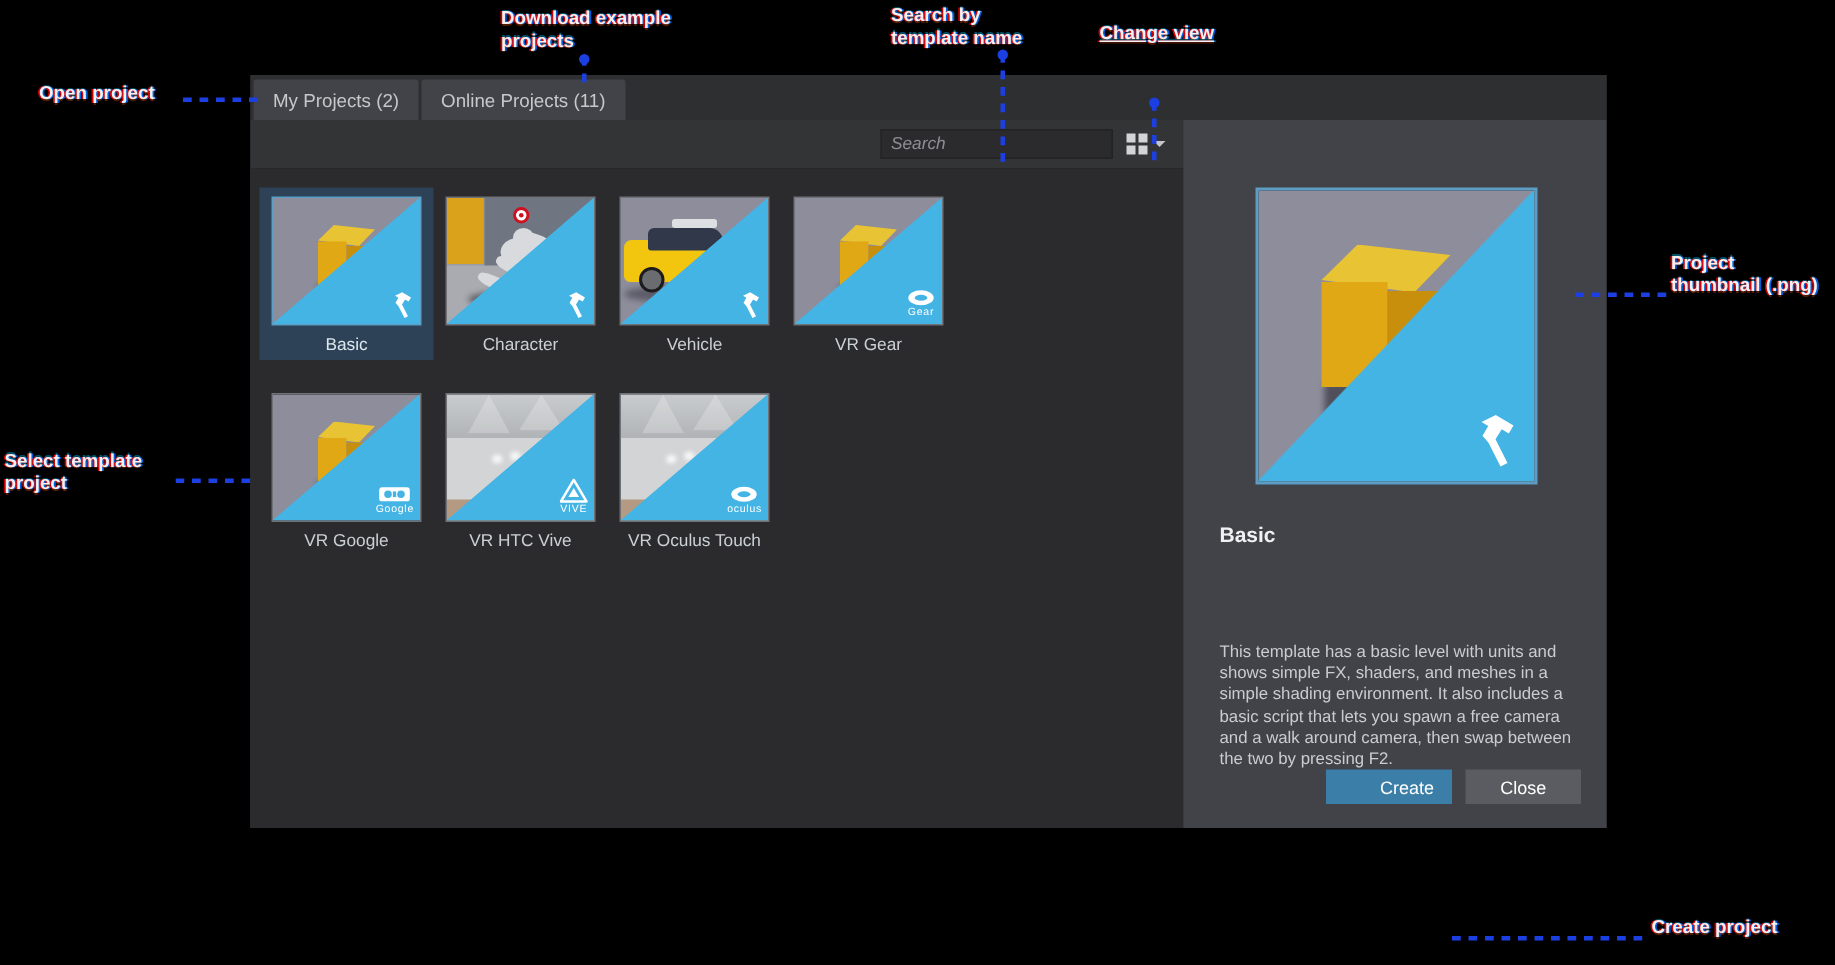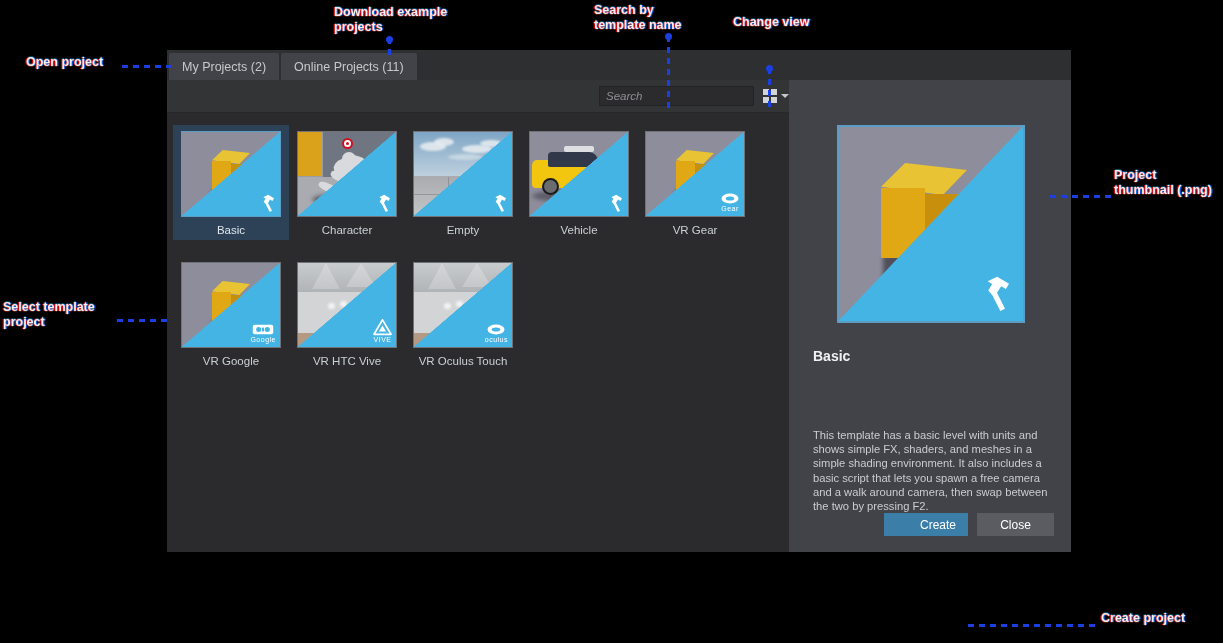--- a/index.html
+++ b/index.html
@@ -43,21 +43,21 @@
   .section-title {
     height: 34px; display: flex; align-items: center;
     padding-left: 11px; font-size: 15px; font-weight: bold; color: #fff;
     border-bottom: 1px solid #3b3c3e;
     flex: none;
   }
 
   .toolbar {
     height: 33px; flex: none;
     display: flex; align-items: center; justify-content: flex-end;
-    gap: 9px;
+    padding-right: 12px; gap: 9px;
     border-bottom: 1px solid #272829;
   }
   .search-input {
     width: 155px; height: 20px;
     background: #2b2b2d; border: 1px solid #232325;
     color: #9a9c9f; font-size: 11.5px; font-style: italic;
     padding: 0 6px; outline: none;
     font-family: "Liberation Sans", sans-serif;
   }
   .search-input::placeholder { color: #8d8f92; font-style: italic; }
@@ -265,46 +265,20 @@
                       <path d="M14.5 2.2 L21.6 6.4 L19.7 9.6 L16.9 7.9 L14.4 11.9
                                L19.2 21.4 L16.4 22.8 L11.6 13.3 L9.2 10.5 L11.5 6.6
                                L8.8 5.0 Z"></path>
                     </svg>
                   </div>
                 </div>
               </div>
               <div class="tile-label">Character</div>
             </div>
 
-            <div class="tile">
-              <div class="thumb-wrap">
-                <div class="thumb">
-                  <div class="scene">
-                    <div class="sc-sky"></div>
-                    <div class="sc-ground"></div>
-                    <div class="cloud" style="left:6px;top:10px;width:26px;height:9px;"></div>
-                    <div class="cloud" style="left:20px;top:6px;width:20px;height:8px;"></div>
-                    <div class="cloud" style="left:48px;top:13px;width:30px;height:8px;"></div>
-                    <div class="cloud" style="left:66px;top:8px;width:22px;height:7px;"></div>
-                    <div class="cloud" style="left:34px;top:22px;width:34px;height:6px;opacity:.5;"></div>
-                    <div class="gline" style="left:0;top:62px;width:100%;height:1px;"></div>
-                    <div class="gline" style="left:34px;top:45px;width:1px;height:41px;"></div>
-                  </div>
-                  <div class="corner"></div>
-                  <div class="badge">
-                    <svg width="20" height="20" viewBox="0 0 24 24" fill="#fff">
-                      <path d="M14.5 2.2 L21.6 6.4 L19.7 9.6 L16.9 7.9 L14.4 11.9
-                               L19.2 21.4 L16.4 22.8 L11.6 13.3 L9.2 10.5 L11.5 6.6
-                               L8.8 5.0 Z"></path>
-                    </svg>
-                  </div>
-                </div>
-              </div>
-              <div class="tile-label">Empty</div>
-            </div>
 
             <div class="tile">
               <div class="thumb-wrap">
                 <div class="thumb">
                   <div class="scene">
                     <div class="sc-veh"></div>
                     <div class="car-shadow" style="left:2px;top:58px;width:84px;height:12px;"></div>
                     <div class="car-body" style="left:2px;top:28px;width:86px;height:28px;"></div>
                     <div class="car-cabin" style="left:18px;top:20px;width:50px;height:15px;"></div>
                     <div class="car-rack" style="left:34px;top:14px;width:30px;height:6px;"></div>
@@ -484,21 +458,21 @@
   <div class="anno" style="left:334px;top:5px;width:145px;">Download example
 projects</div>
   <div class="dot" style="left:386px;top:36px;"></div>
   <div class="dash-v" style="left:388px;top:38px;height:22px;"></div>
 
   <div class="anno" style="left:594px;top:3px;width:125px;">Search by
 template name</div>
   <div class="dot" style="left:665px;top:33px;"></div>
   <div class="dash-v" style="left:667px;top:36px;height:76px;"></div>
 
-  <div class="anno" style="left:733px;top:15px;">Change view</div>
+  <div class="anno" style="left:733px;top:15px;text-decoration:underline;">Change view</div>
   <div class="dot" style="left:766px;top:65px;"></div>
   <div class="dash-v" style="left:768px;top:68px;height:44px;"></div>
 
   <div class="anno" style="left:1114px;top:168px;width:112px;">Project
 thumbnail (.png)</div>
   <div class="dash-h" style="left:1050px;top:195px;width:64px;"></div>
 
   <div class="anno" style="left:3px;top:300px;width:130px;">Select template
 project</div>
   <div class="dash-h" style="left:117px;top:319px;width:50px;"></div>

